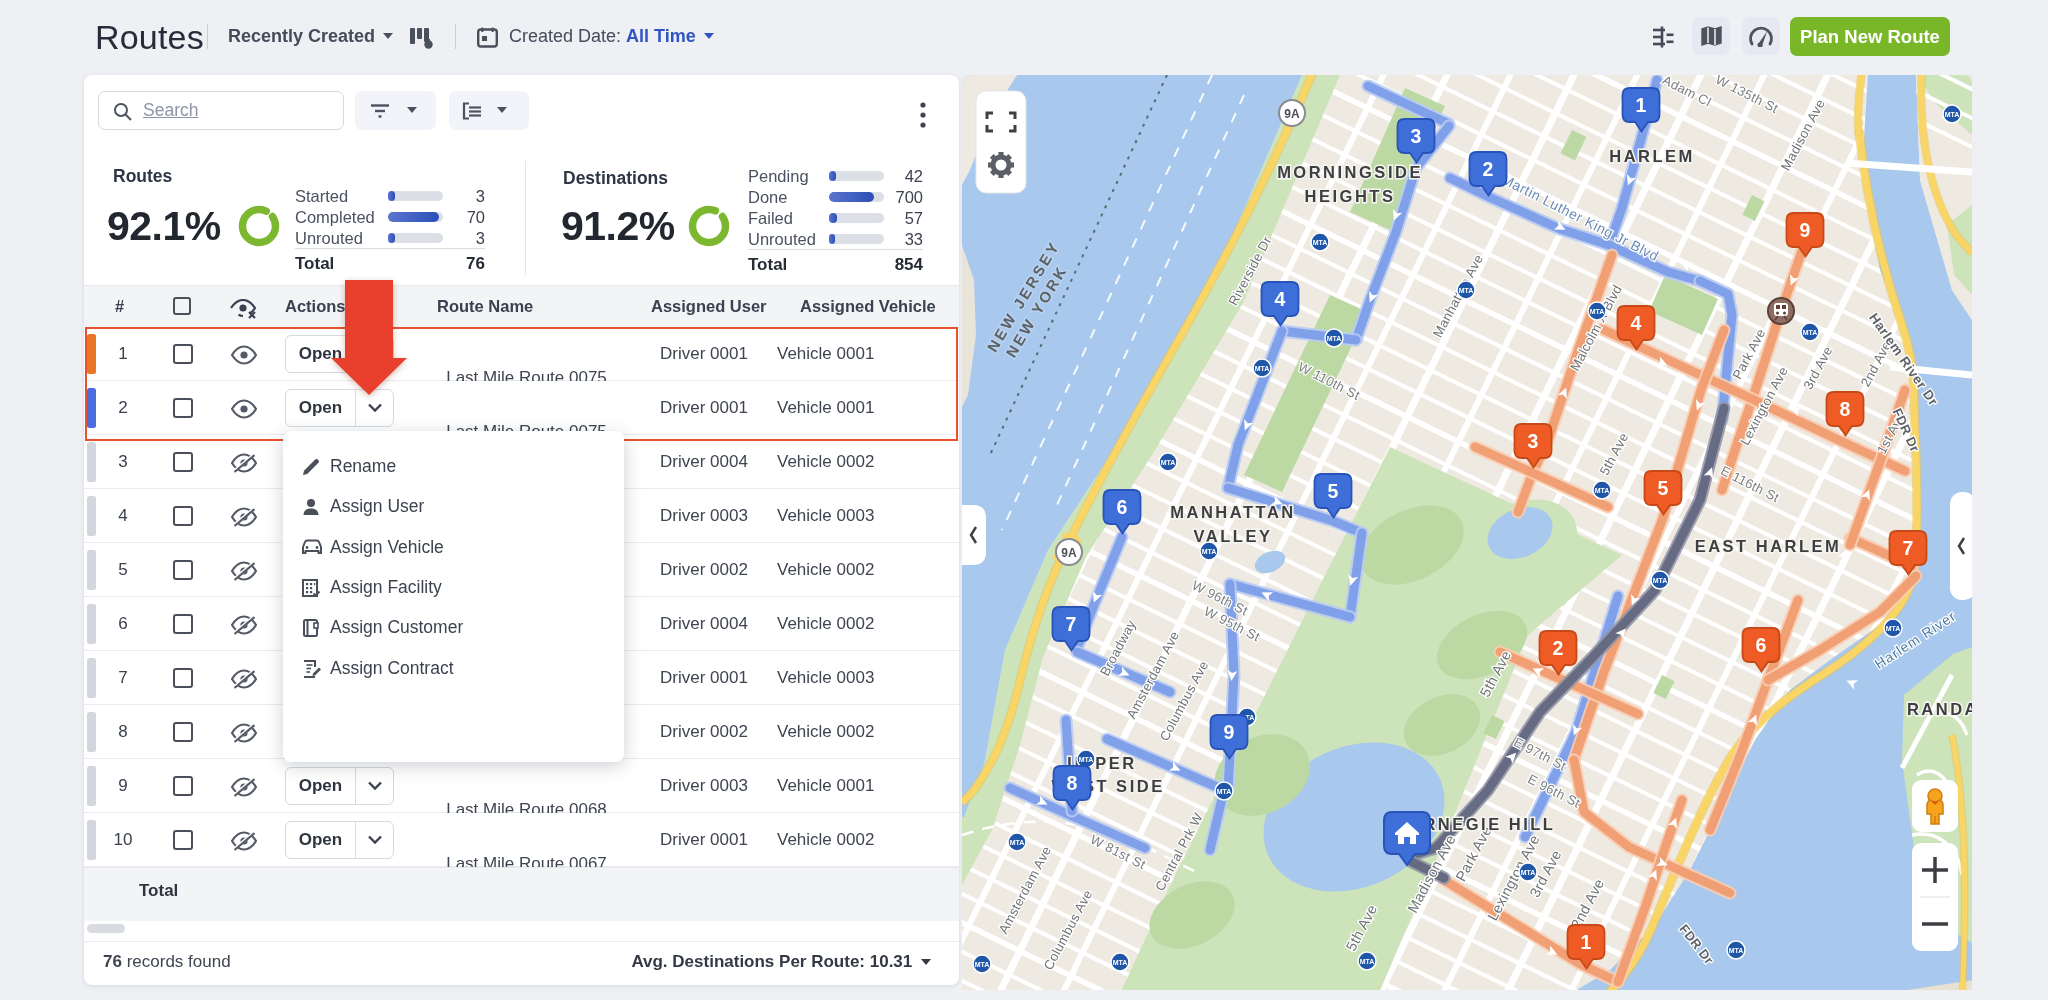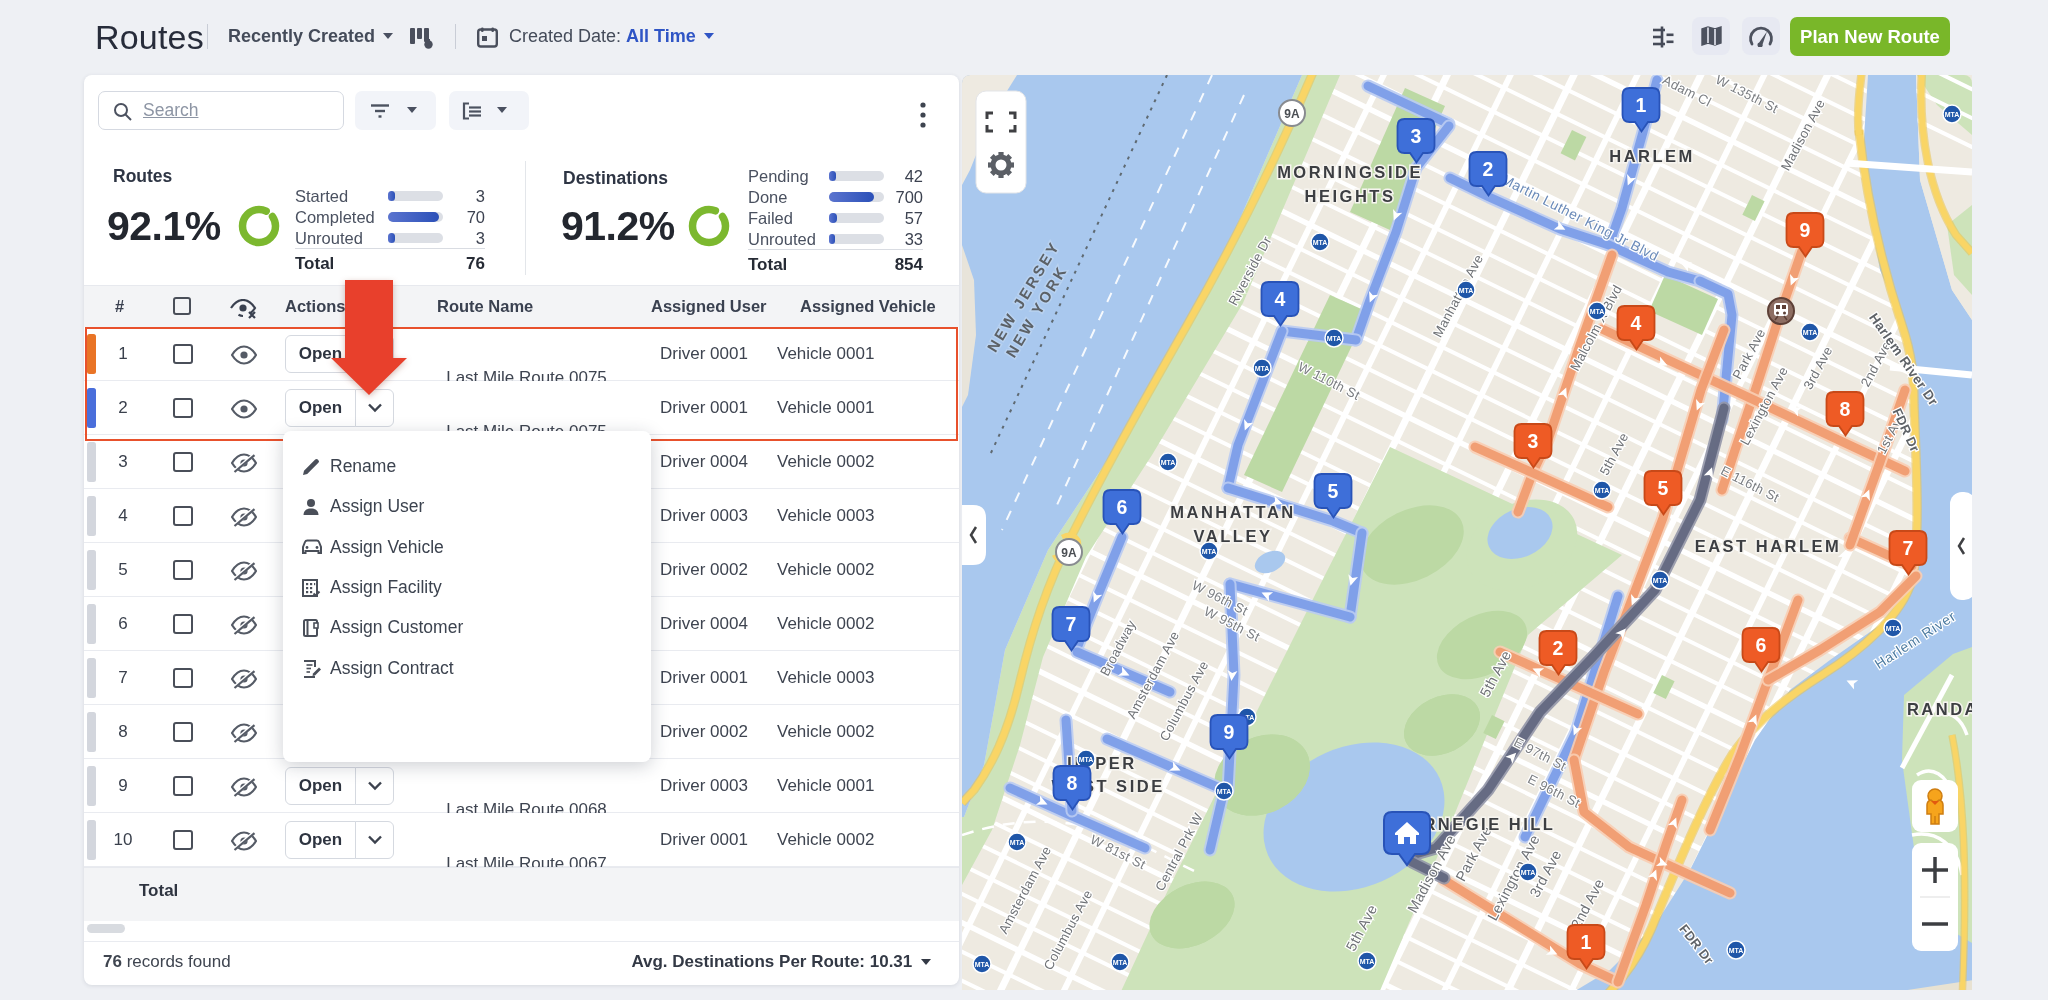--- a/index.html
+++ b/index.html
@@ -41,21 +41,21 @@
 .rname { position:absolute; left:330px; top:17px; width:225px; text-align:center; font-size:17px; color:#3e4450;margin-top:24px;}
 .ruser { position:absolute; left:555px; top:17px; width:130px; text-align:center; font-size:17px; color:#3e4450;}
 .rveh  { position:absolute; left:693px; top:17px; width:170px; text-align:left; font-size:17px; color:#3e4450;}
 #selbox { position:absolute; left:0.5px; top:251.5px; width:873px; height:114px; border:2.5px solid #e8512c; z-index:5; }
 #totalrow { position:absolute; left:0; top:792px; width:875px; height:54px; background:#f3f4f6; border-top:1px solid #e7e9ee; }
 #scrollpill { position:absolute; left:3px; top:849px; width:38px; height:9px; border-radius:4.5px; background:#d8dbe0;}
 #foot-sep { position:absolute; left:0; top:866px; width:875px; height:1px; background:#e9ebf0; }
 #foot { position:absolute; left:19px; top:877px; font-size:17px; color:#3f4550; }
 #foot2 { position:absolute; right:28px; top:877px; font-size:17px; font-weight:700; color:#333945; }
 
-#menu { position:absolute; left:199px; top:356px; width:368px; height:331px; background:#fff; border-radius:8px; box-shadow:0 4px 18px rgba(30,40,60,.22); z-index:8;padding-left:46px; }
+#menu { position:absolute; left:199px; top:356px; width:341px; height:331px; background:#fff; border-radius:8px; box-shadow:0 4px 18px rgba(30,40,60,.22); z-index:8;padding-left:46px; }
 .mitem { position:absolute; left:0; width:339px; height:40px; font-size:17.5px; color:#3c434f; }
 .mitem span { position:absolute; left:47px; top:9px; }
 .mitem svg { position:absolute; left:18px; top:10px; }
 
 #redarrow { position:absolute; left:246px; top:205px; z-index:9; filter:drop-shadow(0 2px 3px rgba(120,30,10,.3)); }
 
 #map { left:962px; top:75px; width:1010px; height:915px; background:#eeeae1; border-radius:8px 0 0 0; overflow:hidden; }
 </style>
 </head>
 <body>

